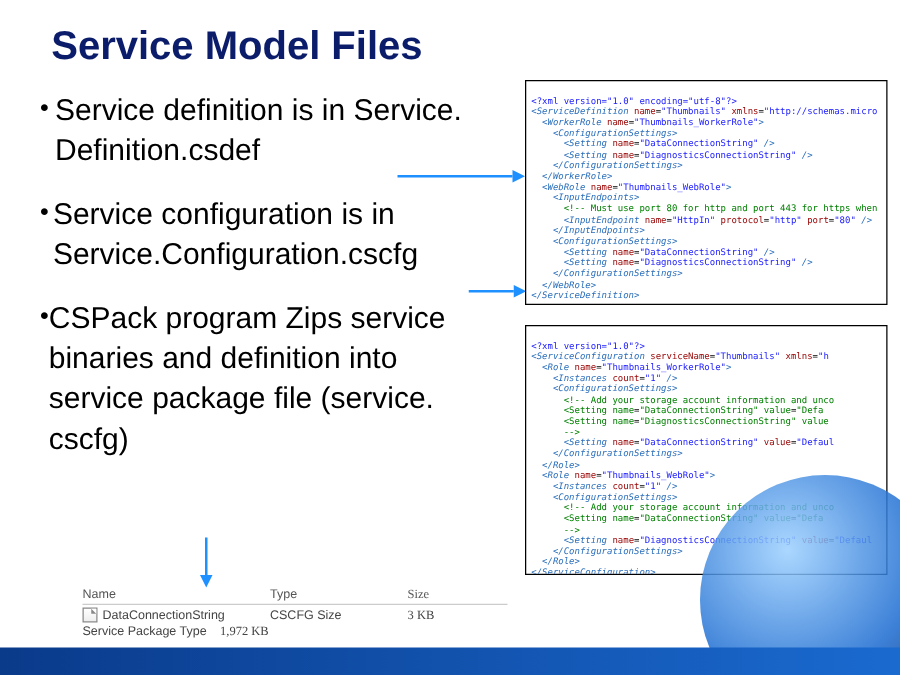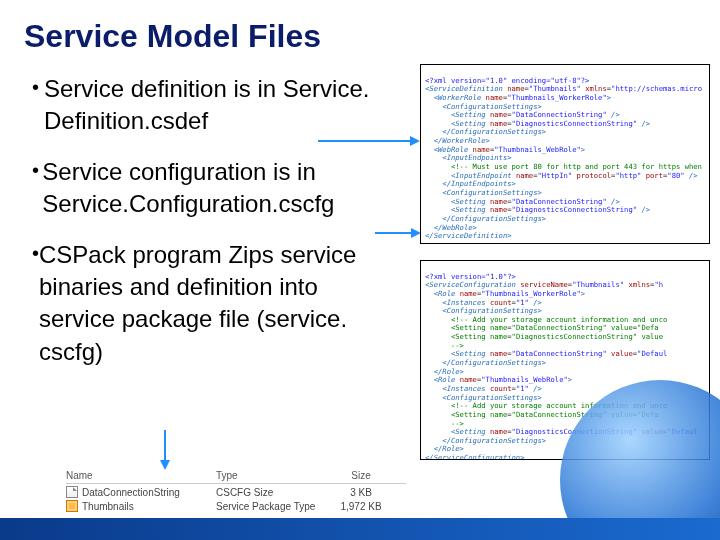--- a/index.html
+++ b/index.html
@@ -7,21 +7,21 @@
     width: 720px; height: 540px;
     font-family: Arial, Helvetica, sans-serif;
     background: #fff;
     position: relative;
     overflow: hidden;
   }
   .title {
     font-family: "Comic Sans MS", cursive, sans-serif;
     font-size: 32px;
     color: #0a1c6a;
-    padding: 18px 0 10px 24px;
+    padding: 18px 0 10px 41px;
     font-weight: bold;
   }
   .bullets {
     padding: 8px 0 0 32px;
     width: 370px;
   }
   .bullet {
     display: flex;
     margin-bottom: 18px;
   }
@@ -94,21 +94,21 @@
   }
   .filelist .hdr {
     display: flex; border-bottom: 1px solid #ccc; padding-bottom: 2px;
     color: #555;
   }
   .filelist .row {
     display: flex; padding-top: 2px; align-items: center;
   }
   .filelist .c1 { width: 150px; display:flex; align-items:center; gap:4px;}
   .filelist .c2 { width: 110px; }
-  .filelist .c3 { width: 70px; text-align: center; }
+  .filelist .c3 { width: 70px; text-align: left; font-family: Liberation Serif, serif; }
   .ficon {
     width: 12px; height: 12px; display:inline-block;
   }
   .fic-xml { background: linear-gradient(#fff,#eee); border:1px solid #888; position:relative;}
   .fic-xml::after{content:"";position:absolute;right:0;top:0;border-top:4px solid #fff;border-left:4px solid #888;}
   .fic-pkg { background:#fc8; border:1px solid #c70; position:relative;}
   .fic-pkg::after{content:"";position:absolute;inset:2px;background:#fb4;}
 
   
   .footer-bar {
@@ -210,23 +210,19 @@
   </div>
   <div class="row">
     <div class="c1">
         <span class="ficon fic-xml"></span>
         <span>DataConnectionString</span>
       </div>
     <div class="c2">CSCFG Size</div>
     <div class="c3">3 KB</div>
   </div>
   <div class="row">
-    <div class="c1">
-        <span class="ficon fic-pkg"></span>
-        <span>Thumbnails</span>
-      </div>
     <div class="c2">Service Package Type</div>
     <div class="c3">1,972 KB</div>
   </div>
 </div>
 
 <div class="globe"></div>
 <div class="footer-bar"></div>
 
 </body></html>

